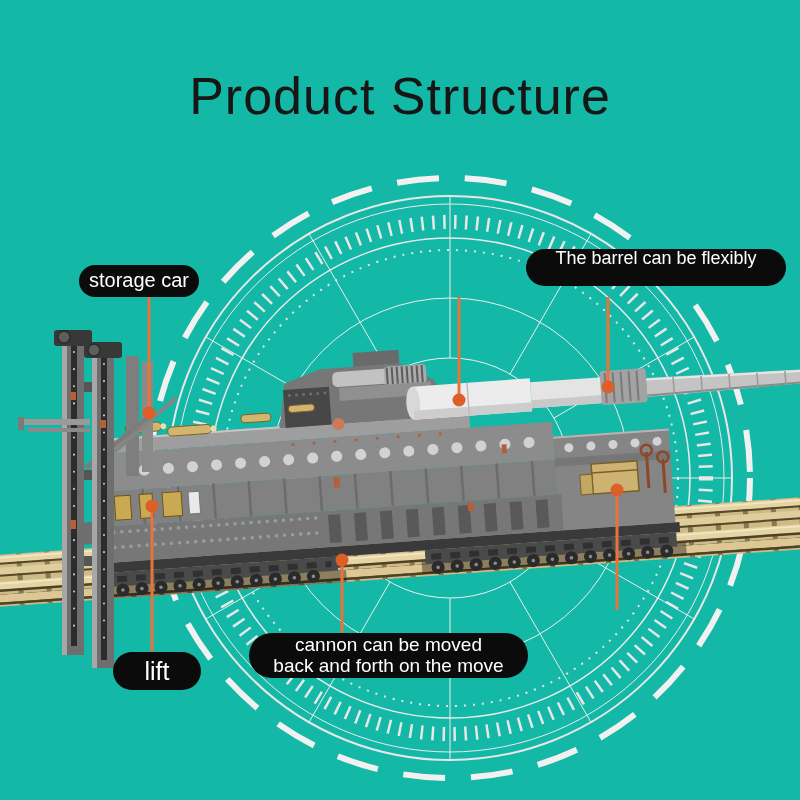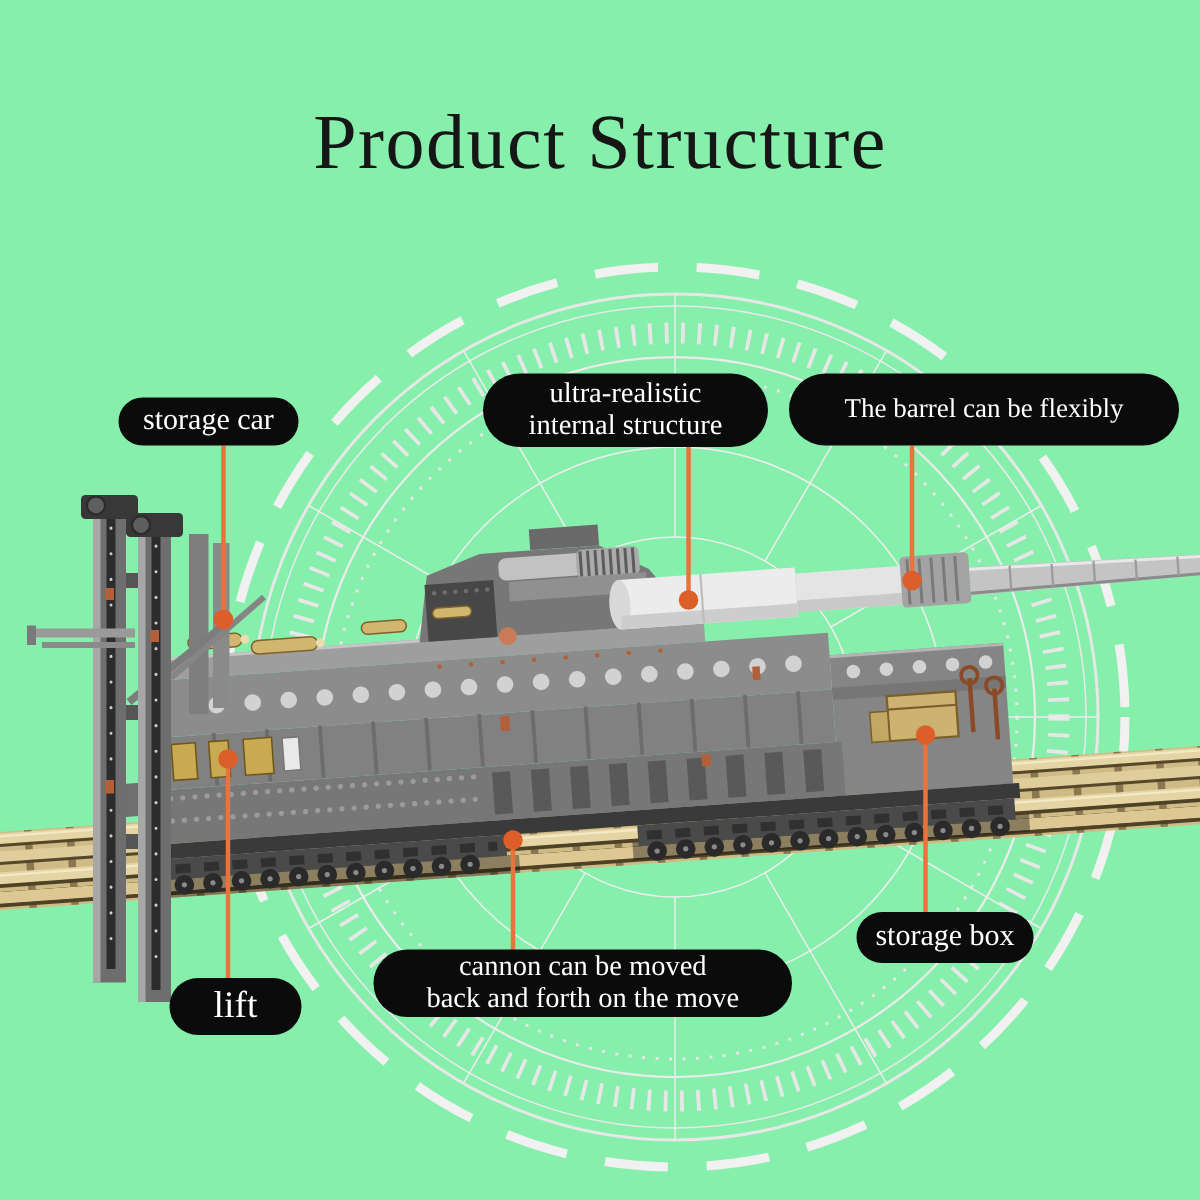--- a/index.html
+++ b/index.html
@@ -1,34 +1,34 @@
 <!DOCTYPE html>
 <html><head>
 <meta charset="utf-8">
 <style>
   html,body{margin:0;padding:0;background:#ffffff;}
   .canvas{
-    position:relative;width:800px;height:800px;background:#86efac;overflow:hidden;
-    font-family:Liberation Serif, serif;
+    position:relative;width:800px;height:800px;background:#14b8a6;overflow:hidden;
+    font-family:Liberation Sans, sans-serif;
   }
   .page-title{
     position:absolute;left:0;right:0;top:66px;margin:0;
     text-align:center;font-size:52px;font-weight:300;letter-spacing:1px;
     color:#161616;
   }
   .scene{position:absolute;left:0;top:0;}
   .pill{
     position:absolute;background:#0b0b0b;color:#ffffff;border-radius:999px;
     display:flex;flex-direction:column;align-items:center;justify-content:center;
     text-align:center;line-height:1.06;white-space:nowrap;z-index:5;
   }
   .pill span{display:block;}
   #pill-loading{left:79px;top:265px;width:120px;height:32px;font-size:20px;}
   #pill-internal{left:322px;top:249px;width:190px;height:49px;font-size:19px;}
-  #pill-barrel{left:526px;top:249px;width:260px;height:48px;font-size:18px;}
+  #pill-barrel{left:526px;top:249px;width:260px;height:37px;font-size:18px;justify-content:space-between;}
   #pill-lift{left:113px;top:652px;width:88px;height:38px;font-size:25px;}
   #pill-cannon{left:249px;top:633px;width:279px;height:45px;font-size:19px;text-align:center;}
   #pill-storage{left:571px;top:608px;width:118px;height:34px;font-size:20px;}
 </style>
 </head>
 <body>
 
 <div class="canvas">
 
   <h1 class="page-title">Product Structure</h1>
@@ -249,35 +249,28 @@
         <line x1="617" y1="490" x2="617" y2="610"></line>
         <circle cx="617" cy="490" r="6.5" fill="#dc5f2a" stroke="none"></circle>
       </g>
     </g>
   </svg>
 
   <div class="pill" id="pill-loading">
     <span>storage car</span>
   </div>
 
-  <div class="pill" id="pill-internal">
-    <span>ultra-realistic</span>
-    <span>internal structure</span>
-  </div>
 
   <div class="pill" id="pill-barrel">
     <span>The barrel can be flexibly</span>
   </div>
 
   <div class="pill" id="pill-lift">
     <span>lift</span>
   </div>
 
   <div class="pill" id="pill-cannon">
     <span>cannon can be moved</span>
     <span>back and forth on the move</span>
   </div>
 
-  <div class="pill" id="pill-storage">
-    <span>storage box</span>
-  </div>
 
 </div>
 
 </body></html>

